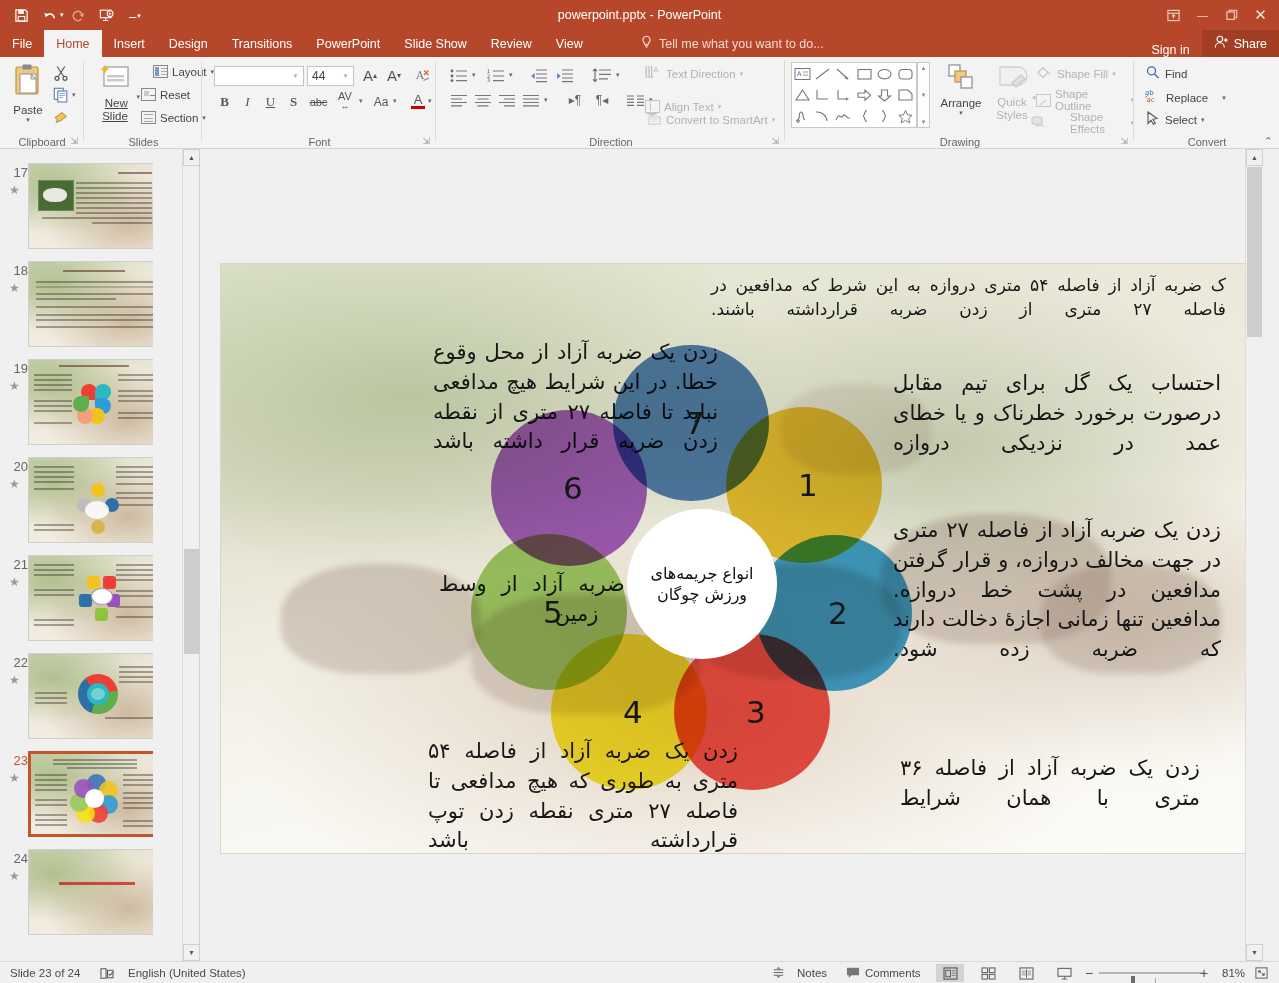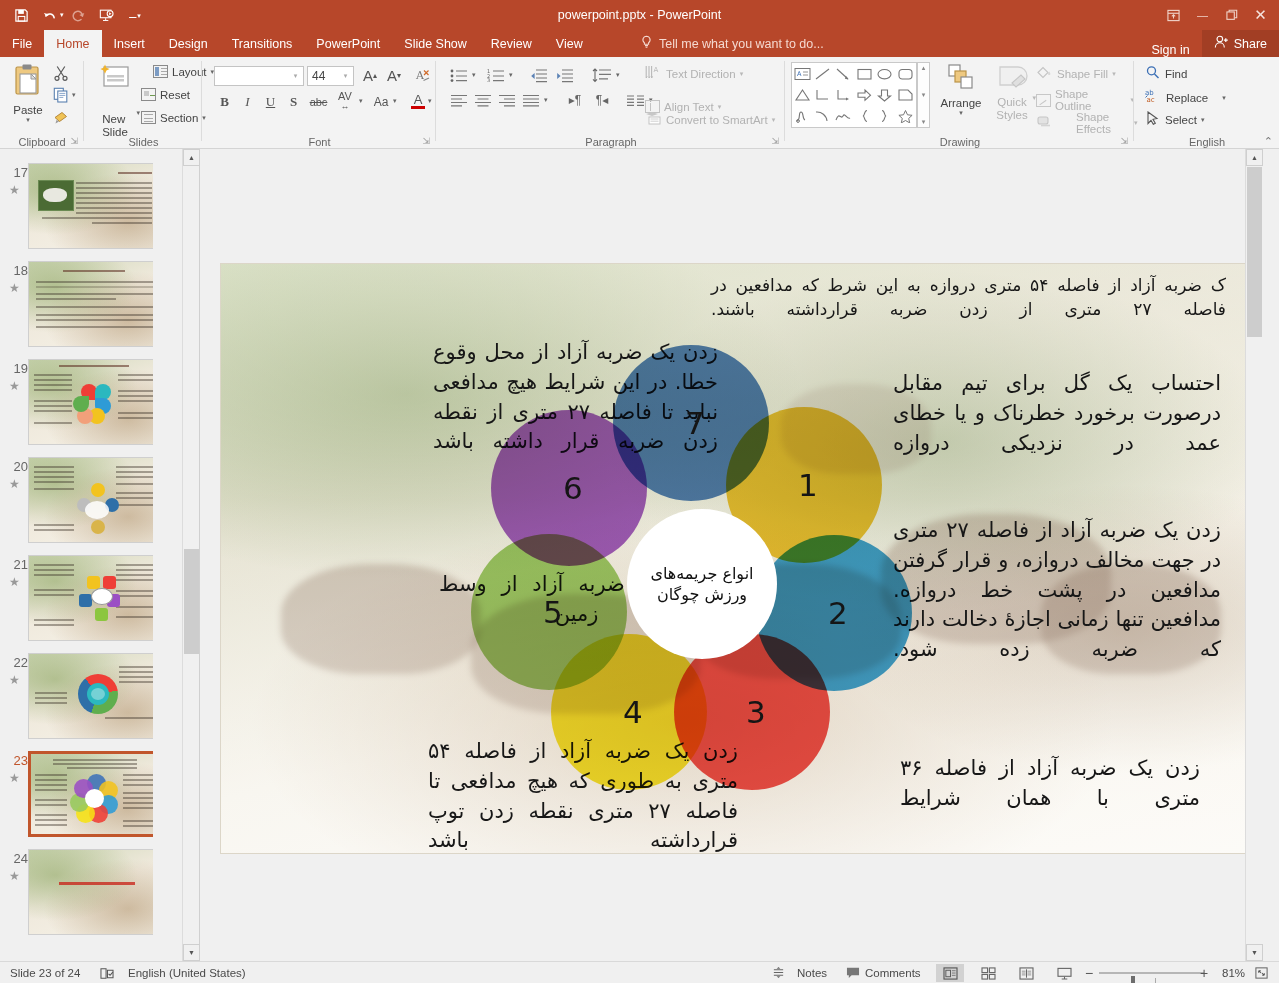--- a/index.html
+++ b/index.html
@@ -365,21 +365,21 @@
     <div class="group" style="left:85px; width:117px;">
       <div class="bigbtn" style="left:6px; top:6px; width:48px;">
         <span>
           <svg width="34" height="30" viewBox="0 0 34 30">
             <rect x="6" y="4" width="24" height="19" fill="#fff" stroke="#9a9a9a" stroke-width="1.2"></rect>
             <rect x="9" y="12" width="17" height="2.5" fill="#c9c9c9"></rect>
             <rect x="9" y="16" width="17" height="2.5" fill="#c9c9c9"></rect>
             <path d="M7 1.5l1.4 3.2 3.2 1.4-3.2 1.4L7 10.7 5.6 7.5 2.4 6.1l3.2-1.4z" fill="#f0b32b"></path>
           </svg>
         </span>
-        <span class="lbl" style="line-height:1.15; text-align:left; margin-top:16px;">New<br>Slide</span>
+        <span class="lbl" style="line-height:1.15; text-align:right; margin-top:0px;text-decoration:underline;">New<br>Slide</span>
         <span class="caret" style="position:absolute; right:-1px; bottom:22px;">▾</span>
       </div>
       <div class="menurow" style="left:56px; top:8px;margin-left:12px;">
         <span class="boxicon">
             <span style="position:absolute;left:1px;top:1px;width:4px;height:9px;background:#7c9cc4"></span>
             <span style="position:absolute;left:6.5px;top:2px;width:6px;height:1.4px;background:#aaa"></span>
             <span style="position:absolute;left:6.5px;top:5px;width:6px;height:1.4px;background:#aaa"></span>
             <span style="position:absolute;left:6.5px;top:8px;width:6px;height:1.4px;background:#aaa"></span>
           </span>
         <span class="lbl">Layout</span>
@@ -539,21 +539,21 @@
           <svg width="17" height="14" viewBox="0 0 17 14">
               <path d="M1 3l6-2 6 2-6 2z" fill="#c7c7c7"></path>
               <rect x="4" y="6" width="11" height="7" fill="#fff" stroke="#c3c3c3" stroke-width="1"></rect>
               <path d="M5.5 8h8M5.5 10.2h8" stroke="#cfcfcf" stroke-width="1"></path>
             </svg>
         </span>
         <span class="lbl-dim">Convert to SmartArt</span>
         <span class="caret-dim">▾</span>
       </div>
 
-      <div class="group-label">Paragraph</div>
+      <div class="group-label">Direction</div>
       <div class="dlg" style="right:6px;">⇲</div>
       <div class="group-sep" style="right:0;"></div>
     </div>
 
     <div class="group" style="left:786px; width:348px;">
       <div class="shapes" style="left:5px; top:5px; width:126px; height:66px;">
         <div class="shape-cell">
             <svg width="17" height="14" viewBox="0 0 17 14">
               <rect x="1" y="1.5" width="15" height="11" fill="none" stroke="#777" stroke-width="1"></rect>
               <text x="3" y="9" font-size="6.5" fill="#3b6fb5" font-family="DejaVu Sans, sans-serif">A</text>
@@ -687,21 +687,21 @@
         <span class="lbl-dim">Shape Fill</span>
         <span class="caret-dim">▾</span>
       </div>
       <div class="menurow" style="left:250px; top:31px;">
         <span class="boxicon" style="border-color:#c7c7c7">
             <span style="position:absolute;left:2px;top:7px;width:8px;height:1.2px;background:#c7c7c7;transform:rotate(-35deg)"></span>
           </span>
         <span class="lbl-dim">Shape Outline</span>
         <span class="caret-dim">▾</span>
       </div>
-      <div class="menurow" style="left:250px; top:54px;gap:23px;">
+      <div class="menurow" style="left:244px; top:54px;gap:23px;">
         <span>
           <svg width="17" height="14" viewBox="0 0 17 14">
               <rect x="2" y="3" width="10" height="7" rx="2" fill="#e3e3e3" stroke="#c6c6c6" stroke-width="1.1"></rect>
               <path d="M5 11.5h9" stroke="#d4d4d4" stroke-width="1.6"></path>
             </svg>
         </span>
         <span class="lbl-dim">Shape Effects</span>
         <span class="caret-dim">▾</span>
       </div>
 
@@ -733,21 +733,21 @@
       </div>
       <div class="menurow" style="left:10px; top:54px;">
         <span>
           <svg width="16" height="14" viewBox="0 0 16 14">
               <path d="M3 1l9 6.5-4 .8 2.3 4-2 1-2.3-4L3 12.5z" fill="none" stroke="#555" stroke-width="1.1"></path>
             </svg>
         </span>
         <span class="lbl">Select</span>
         <span class="caret">▾</span>
       </div>
-      <div class="group-label">English</div>
+      <div class="group-label">Convert</div>
       <div style="position:absolute; right:6px; bottom:1px; font-size:11px; color:#777;">⌃</div>
     </div>
   </div>
 
   <div class="slidepanel">
     <div class="thumb-list">
 
       <div class="thumb-row" style="top:12px;">
         <div class="thumb-num">17</div>
         <div class="thumb-star">★</div>

